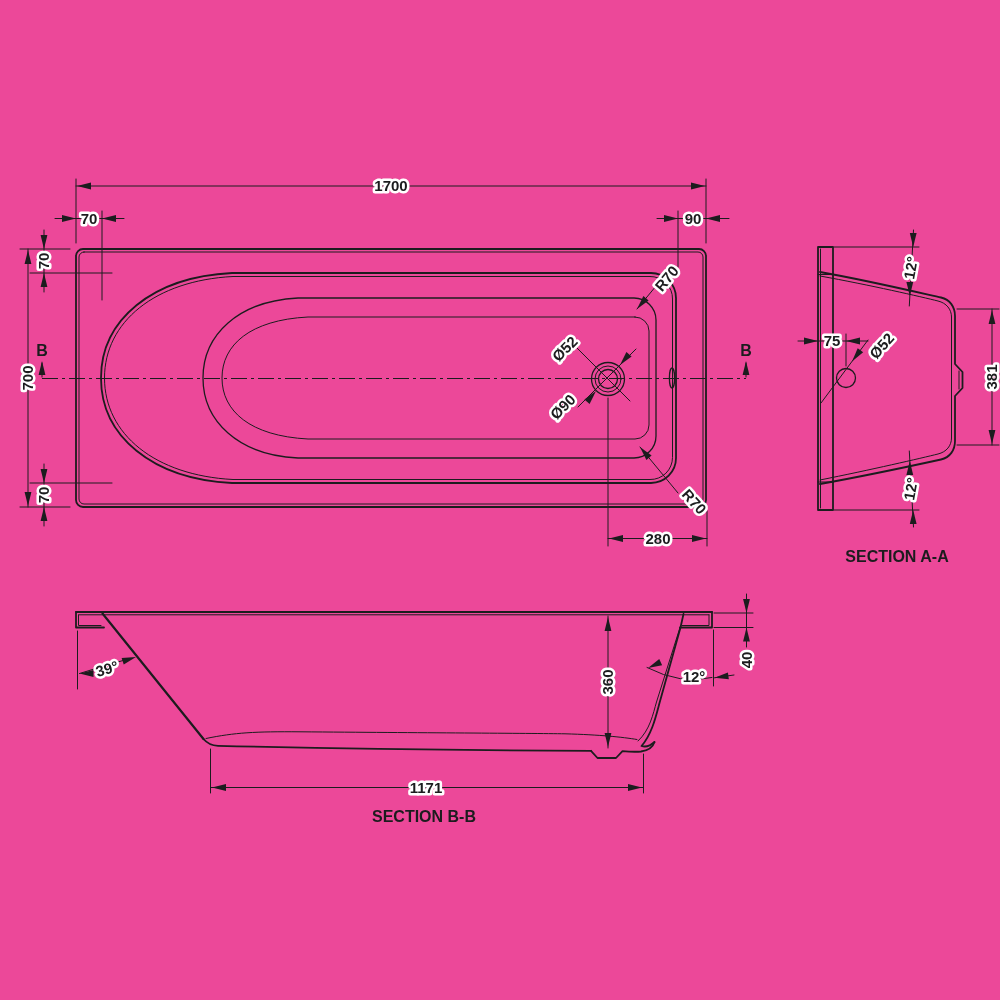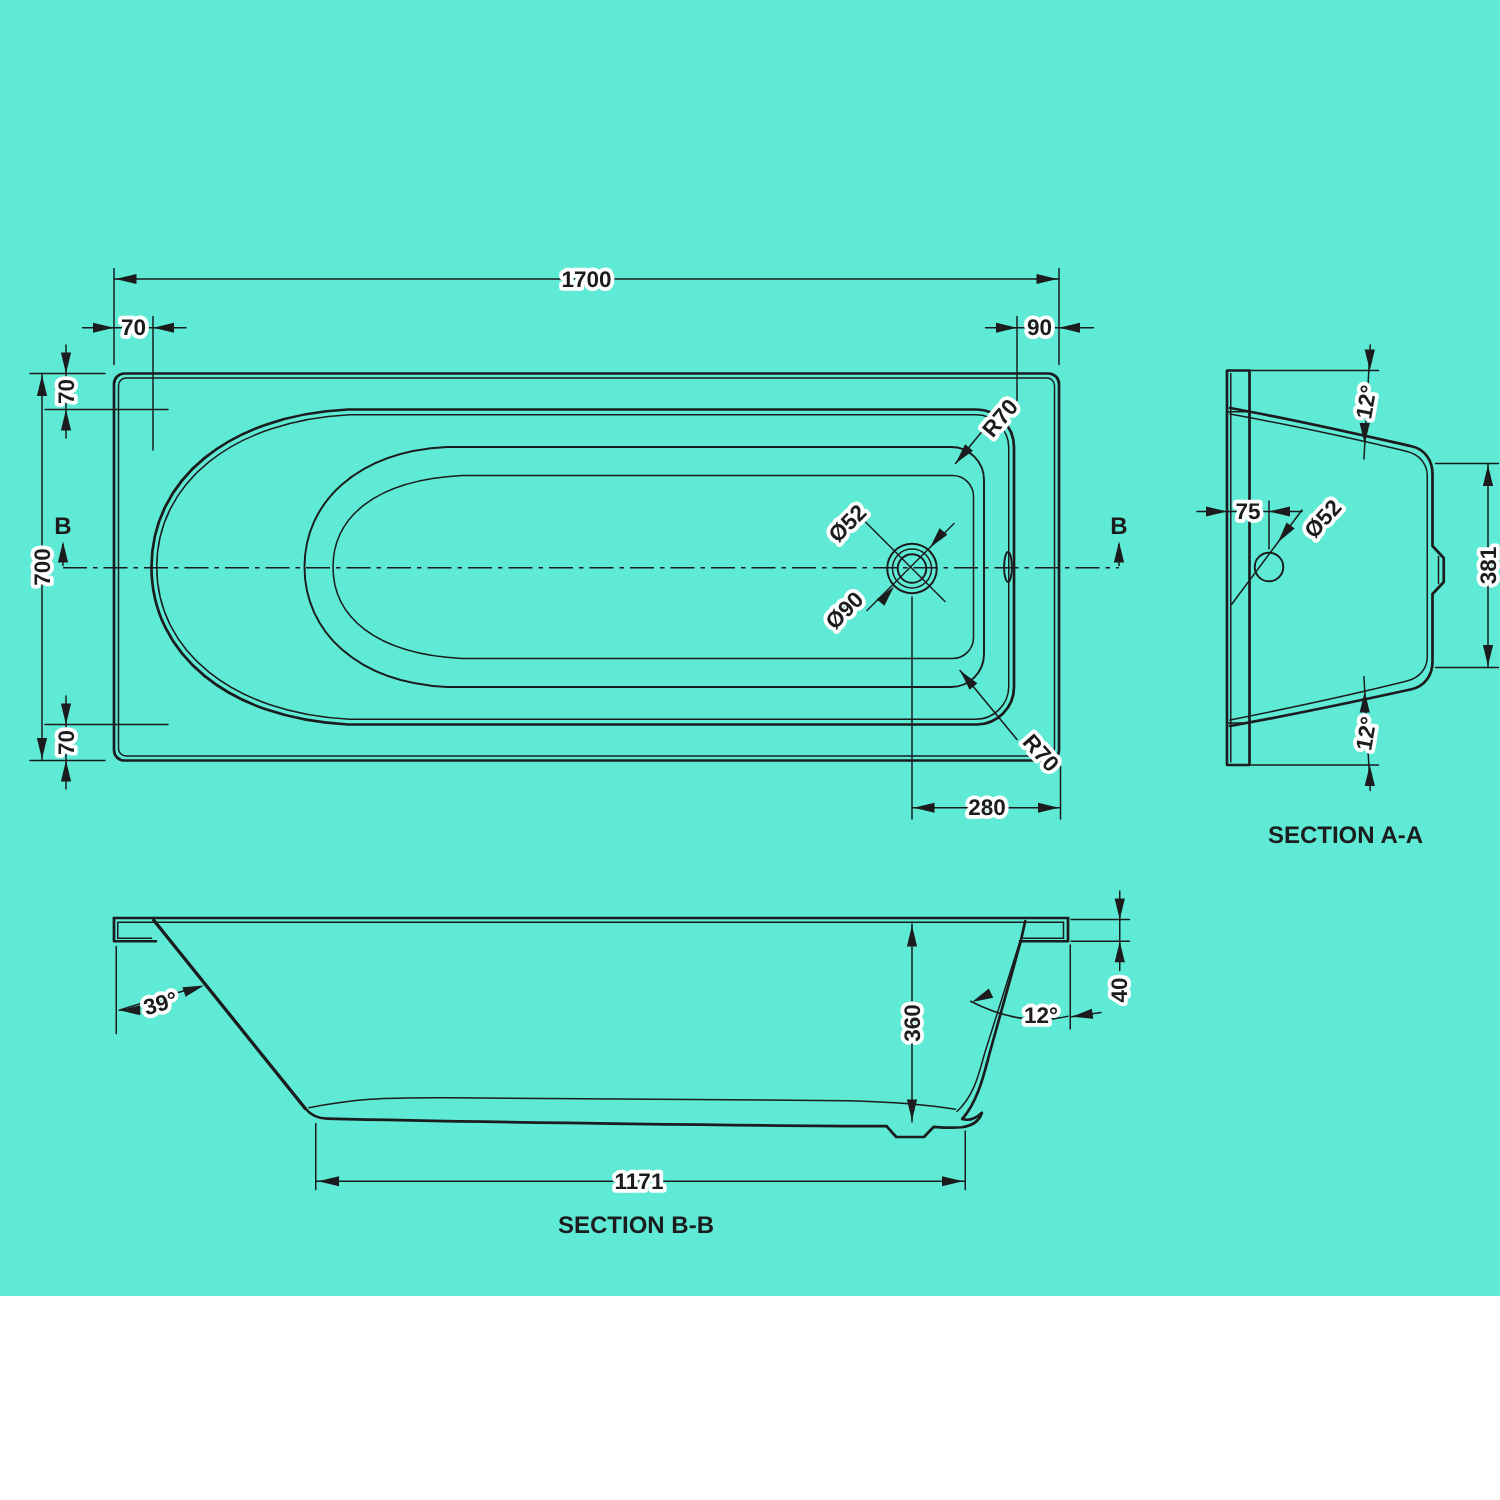--- a/index.html
+++ b/index.html
@@ -1,16 +1,16 @@
 <!DOCTYPE html>
 <html><head>
 <meta charset="utf-8">
 <style>
   html,body{margin:0;padding:0;background:#ffffff;}
-  .sheet{position:relative;width:1000px;height:864px;background:#5eead4;overflow:hidden;}
+  .sheet{position:relative;width:1000px;height:1000px;background:#ec4899;overflow:hidden;}
   svg{display:block;}
   svg text{
     font-family:"Liberation Sans","DejaVu Sans",sans-serif;
     font-weight:bold;
     fill:#1c1c1e;
     paint-order:stroke fill;
     stroke:#ffffff;
     stroke-width:5px;
     stroke-linejoin:round;
   }

